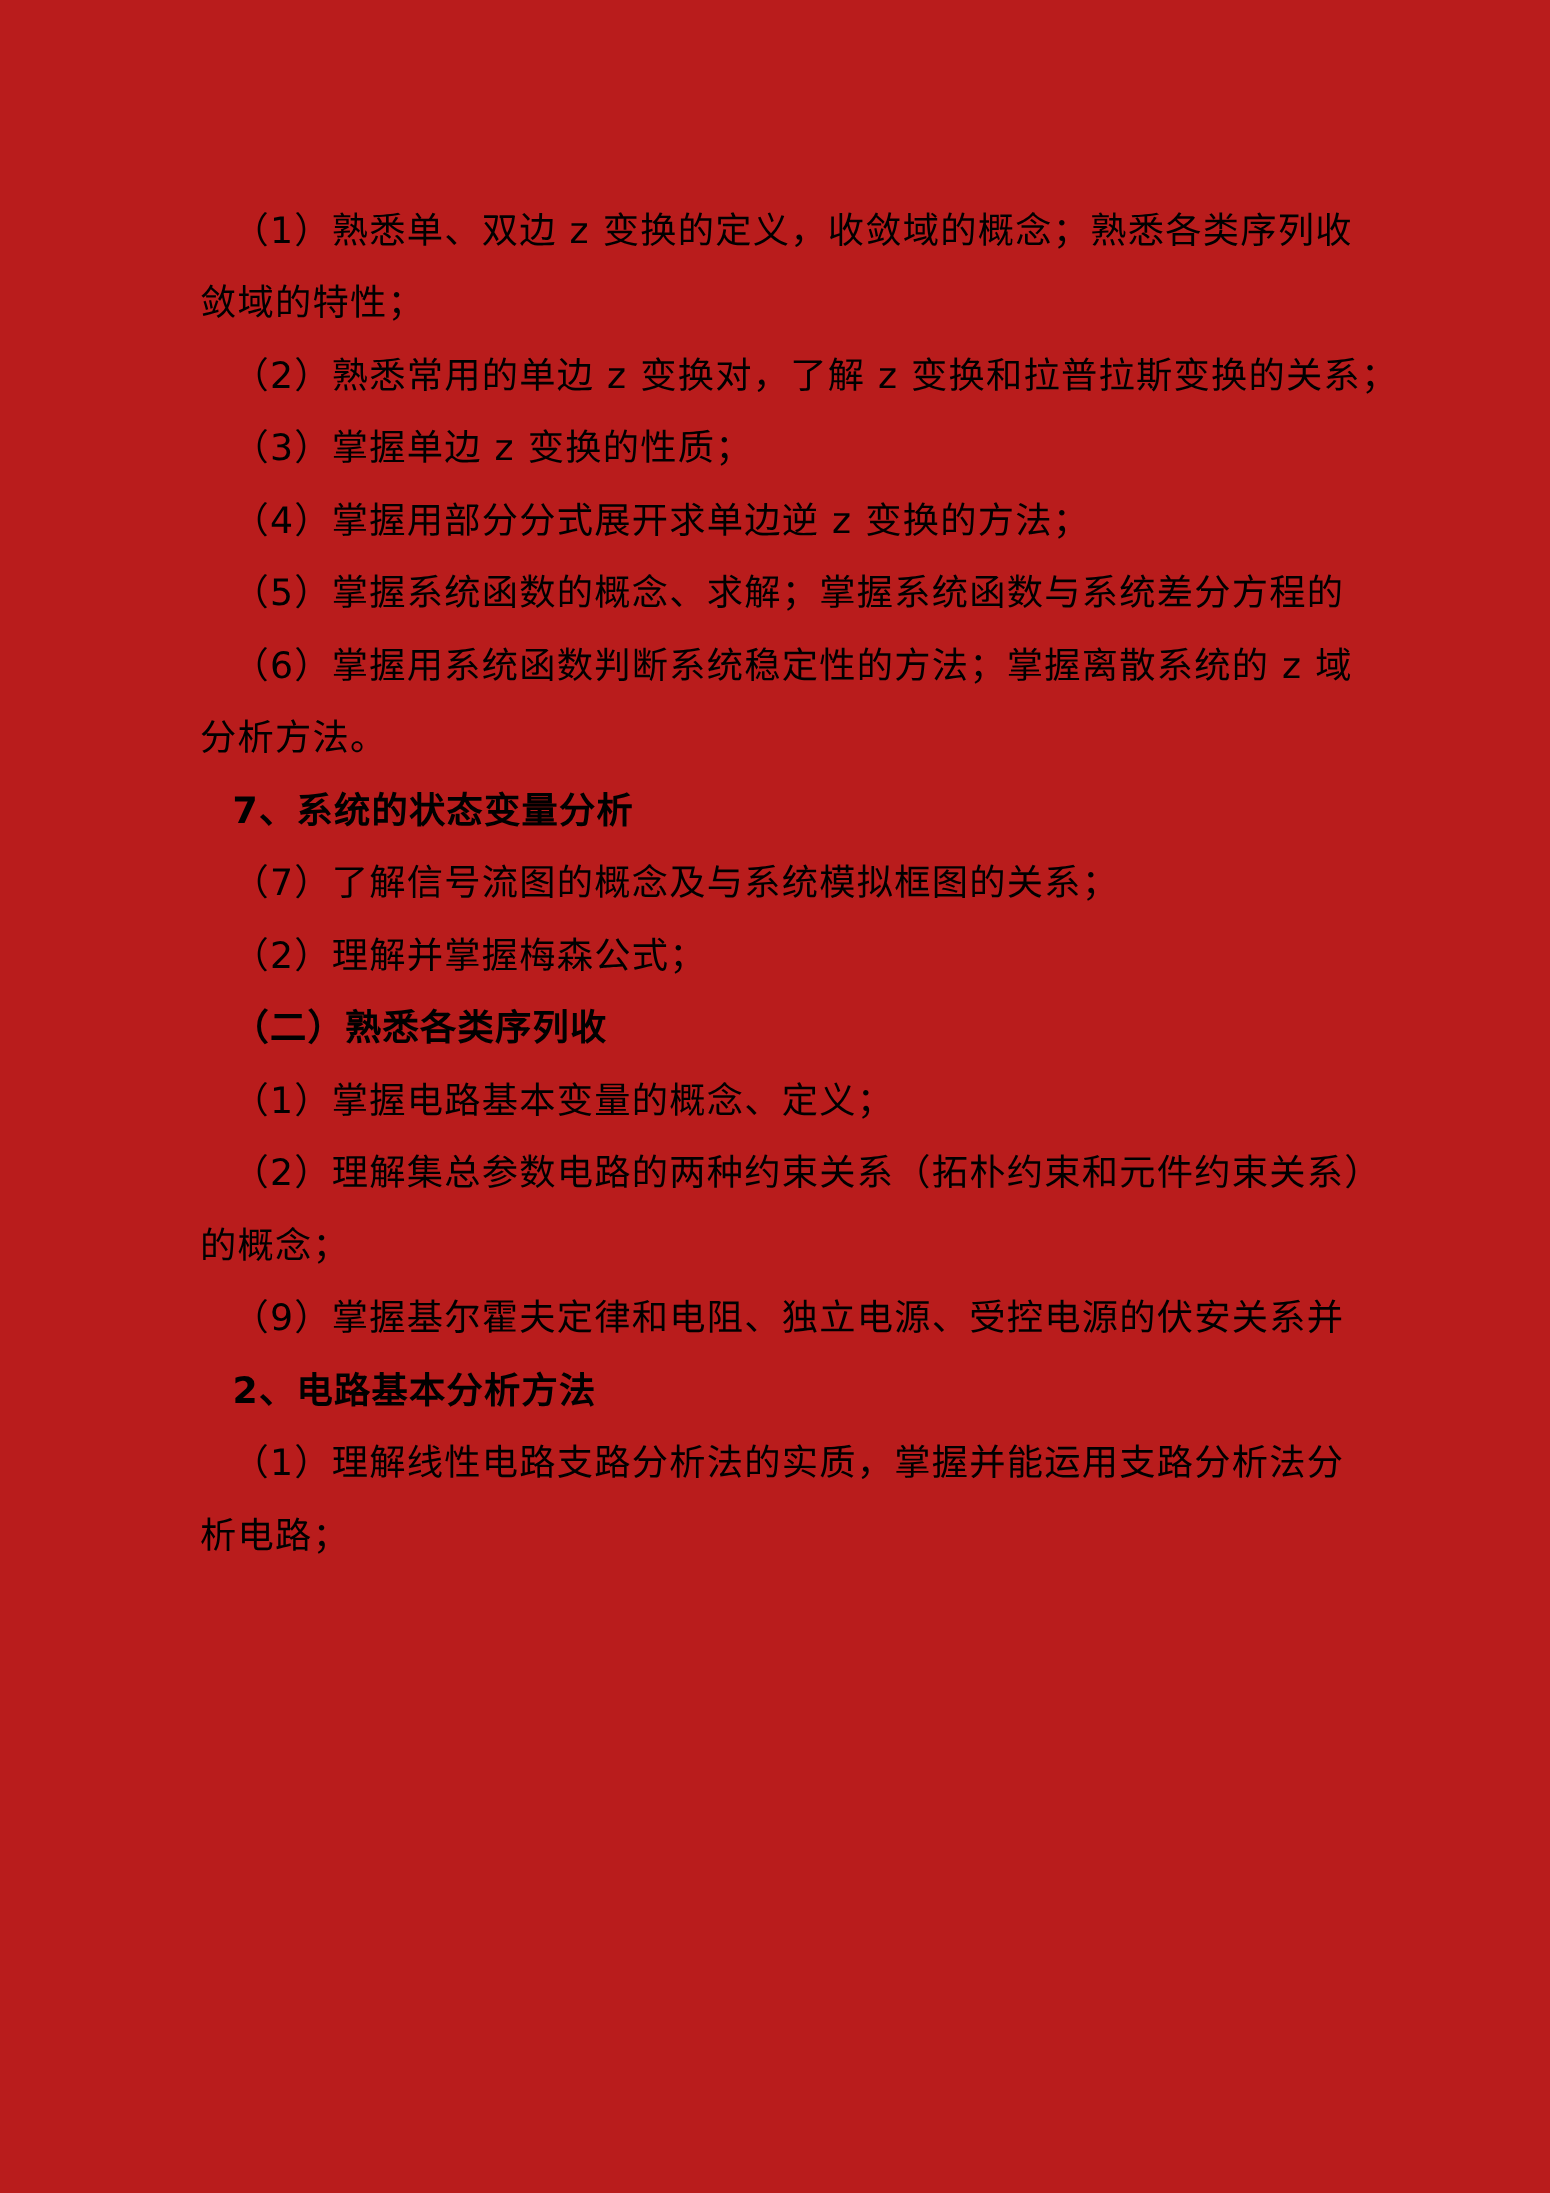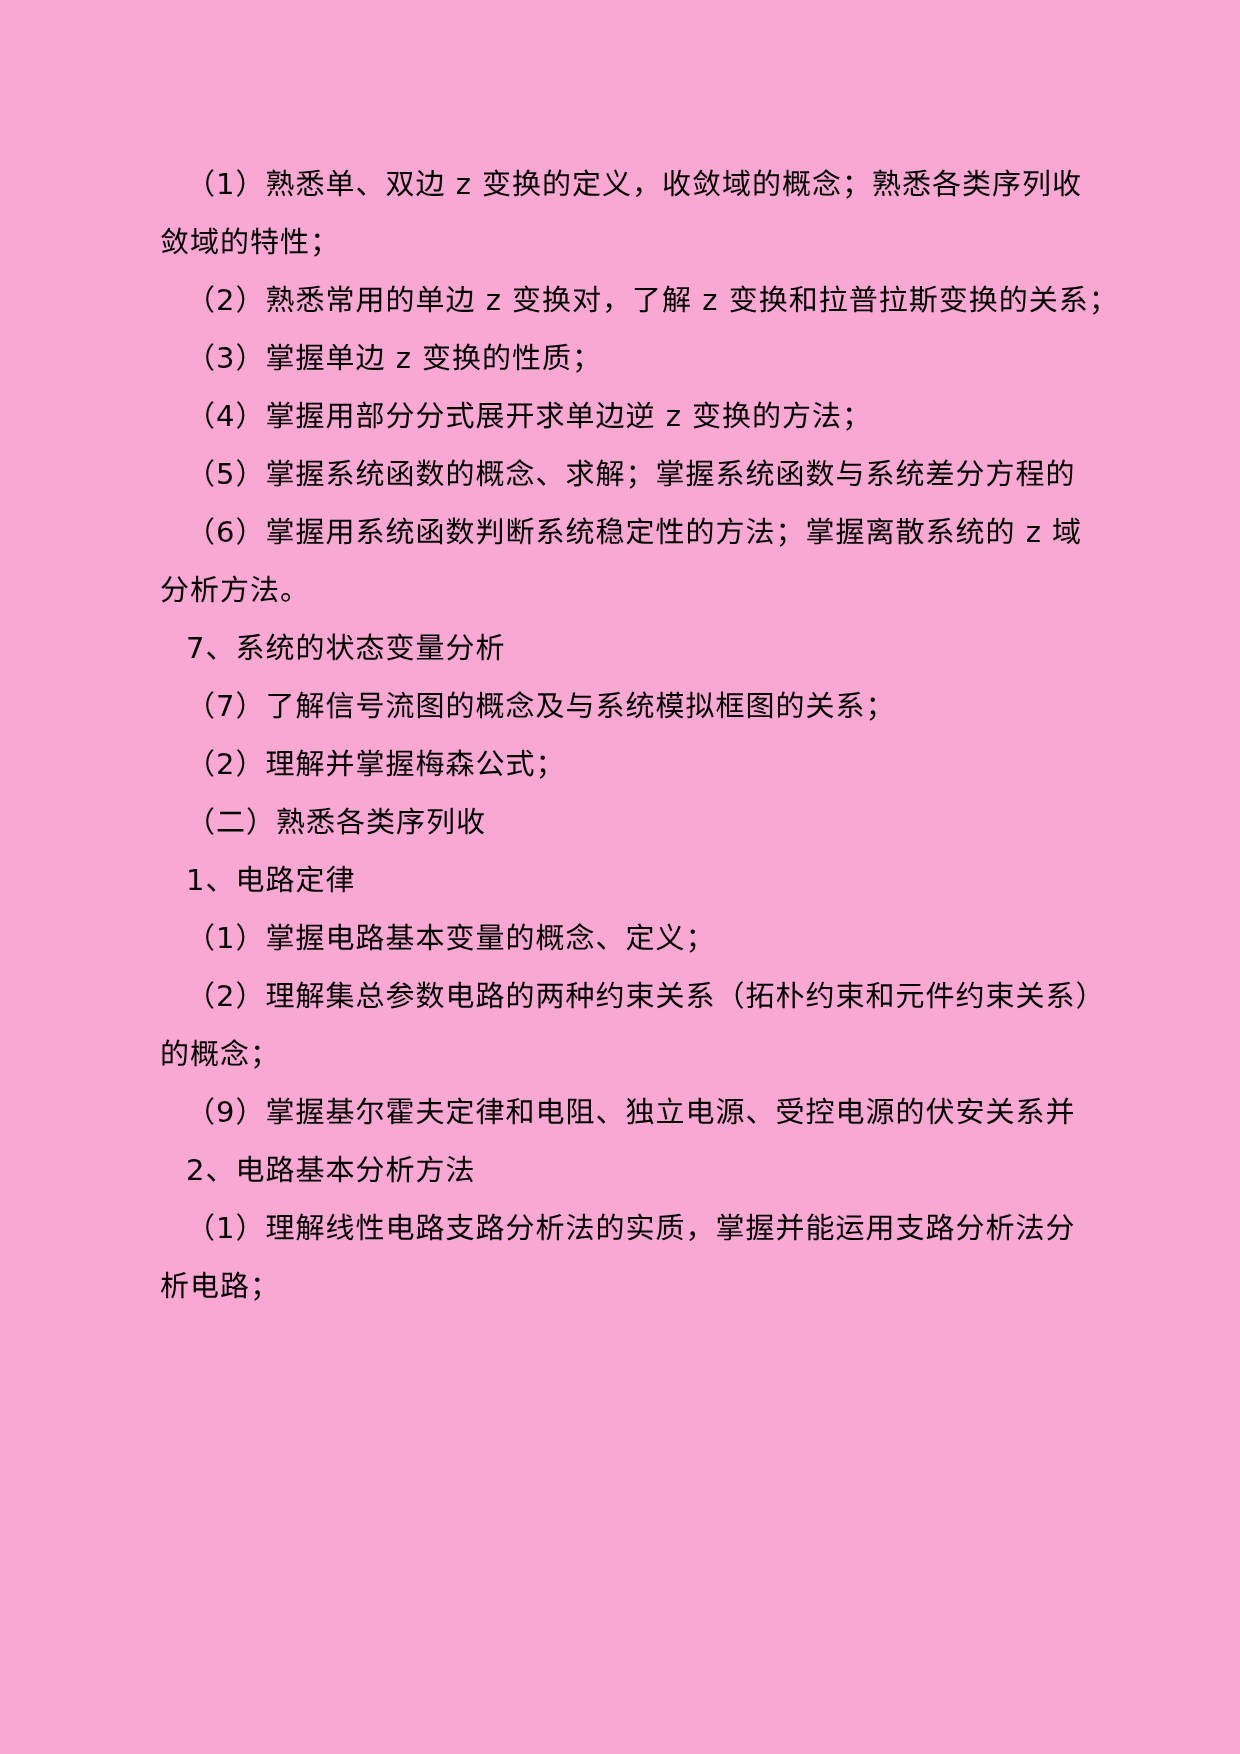--- a/index.html
+++ b/index.html
@@ -7,39 +7,39 @@
     width: 1240px;
     height: 1754px;
     background: #ffffff;
     position: relative;
     overflow: hidden;
     font-family: "DejaVu Sans", "Liberation Sans", sans-serif;
   }
   .page {
     position: absolute;
     inset: 0;
-    background: #f9a8d4;
+    background: #b91c1c;
   }
   .doc {
     position: absolute;
     left: 160px;
     top: 155px;
     width: 930px;
     color: #000000;
     font-size: 29px;
     line-height: 58px;
     letter-spacing: 1px;
   }
   .line {
     margin: 0;
     padding: 0;
     white-space: nowrap;
   }
   .first { text-indent: 26px; }
-  .bold  { font-weight: 400; }
+  .bold  { font-weight: 700; }
 </style>
 </head>
 <body>
 
 <div class="page">
   <div class="doc">
 
     <p class="line first">（1）熟悉单、双边 z 变换的定义，收敛域的概念；熟悉各类序列收</p>
     <p class="line">敛域的特性；</p>
 
@@ -56,21 +56,20 @@
 
     <p class="line first bold">7、系统的状态变量分析</p>
 
     <p class="line first">（7）了解信号流图的概念及与系统模拟框图的关系；</p>
 
     <p class="line first">（2）理解并掌握梅森公式；</p>
 
 
     <p class="line first bold">（二）熟悉各类序列收</p>
 
-    <p class="line first bold">1、电路定律</p>
 
     <p class="line first">（1）掌握电路基本变量的概念、定义；</p>
 
     <p class="line first">（2）理解集总参数电路的两种约束关系（拓朴约束和元件约束关系）</p>
     <p class="line">的概念；</p>
 
     <p class="line first">（9）掌握基尔霍夫定律和电阻、独立电源、受控电源的伏安关系并</p>
 
     <p class="line first bold">2、电路基本分析方法</p>
 

